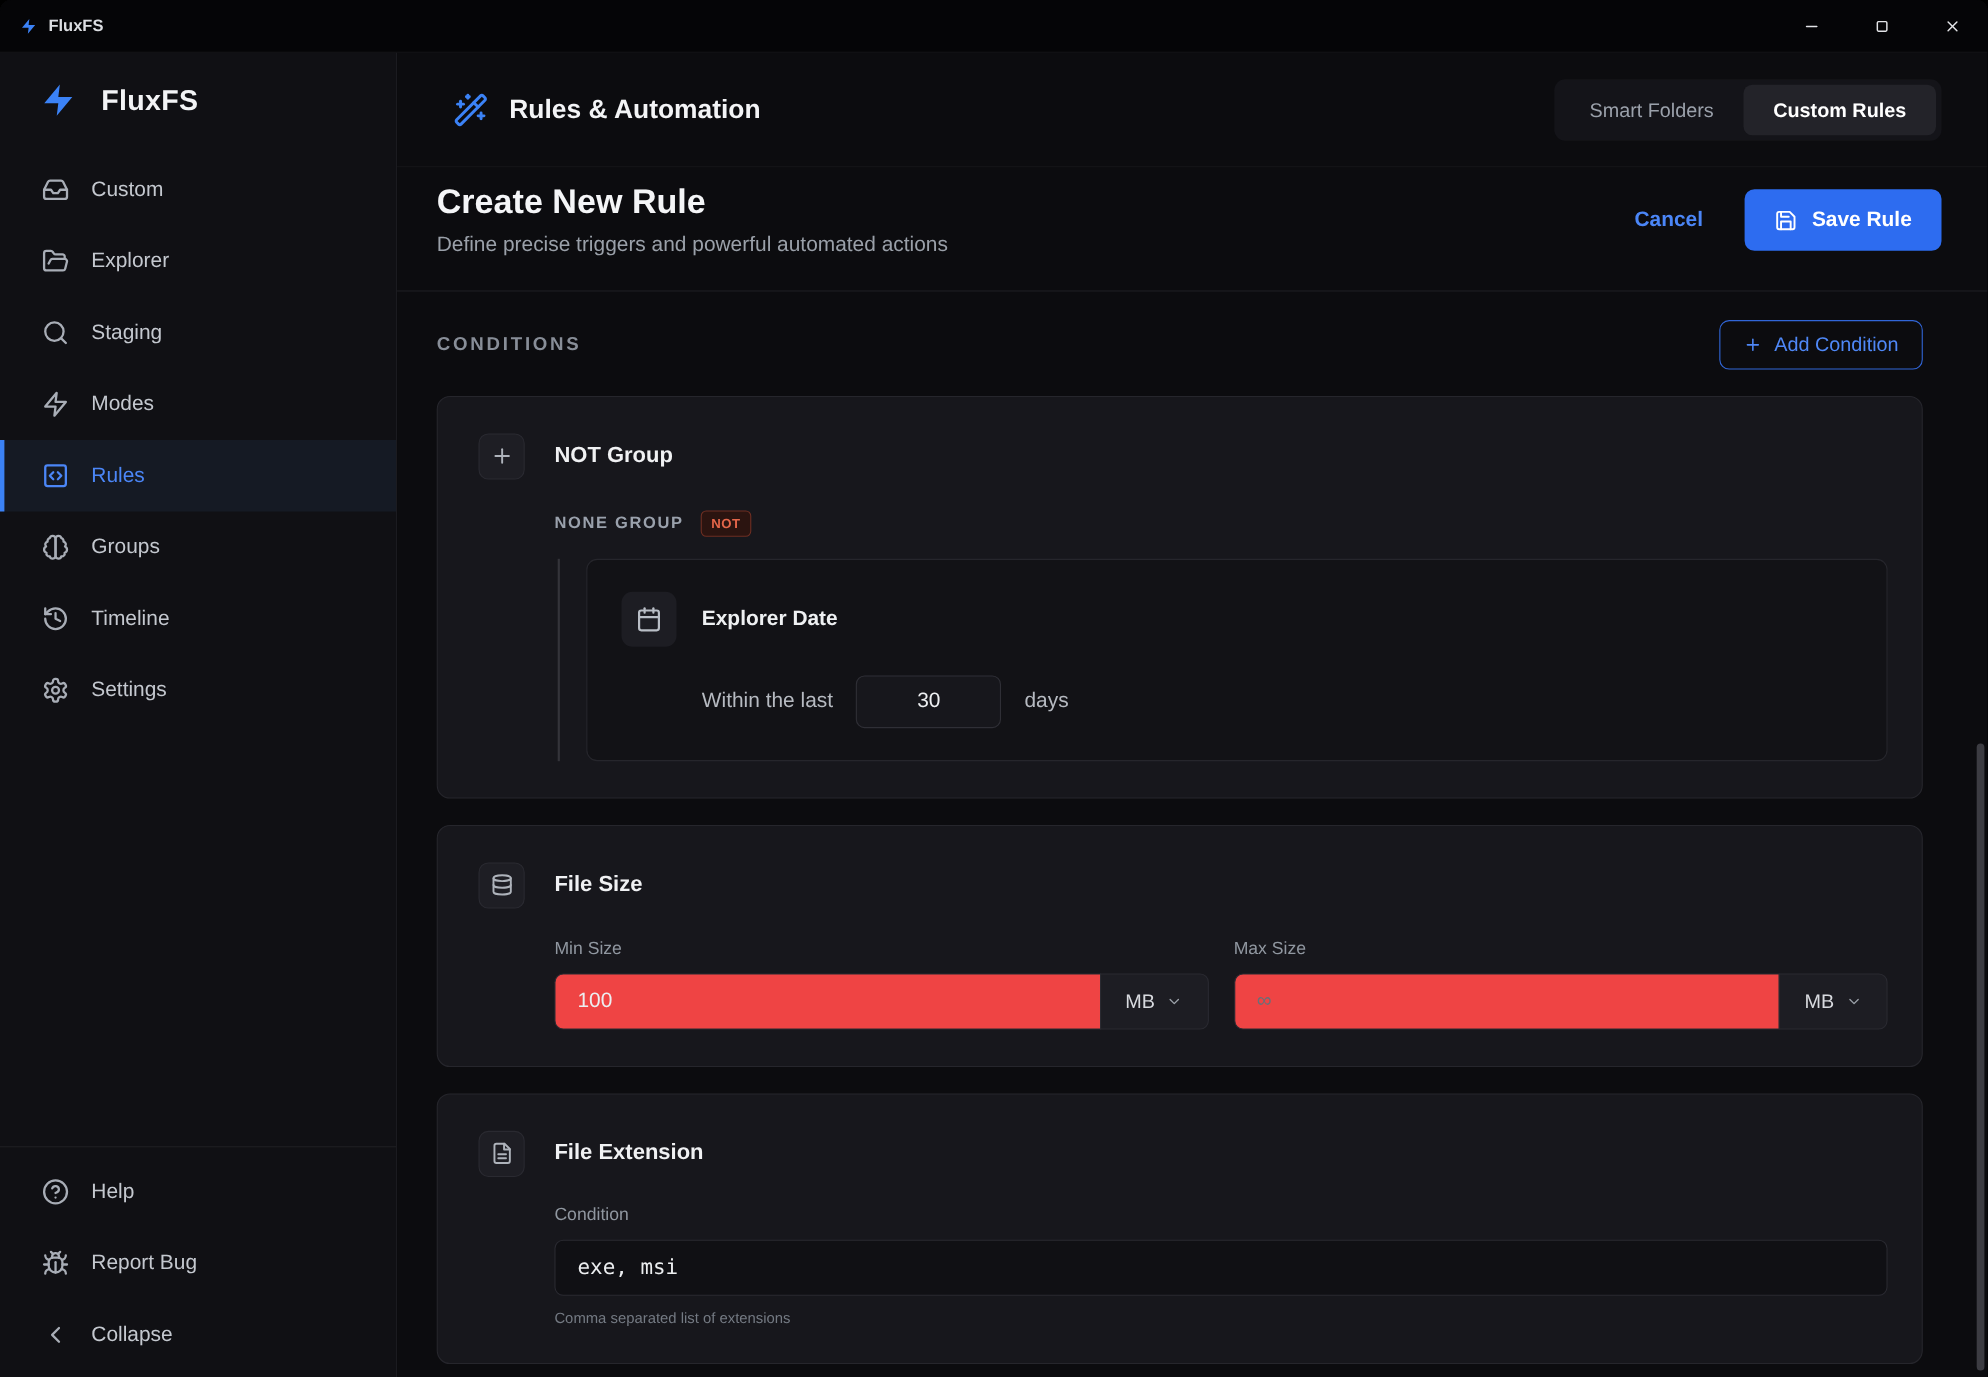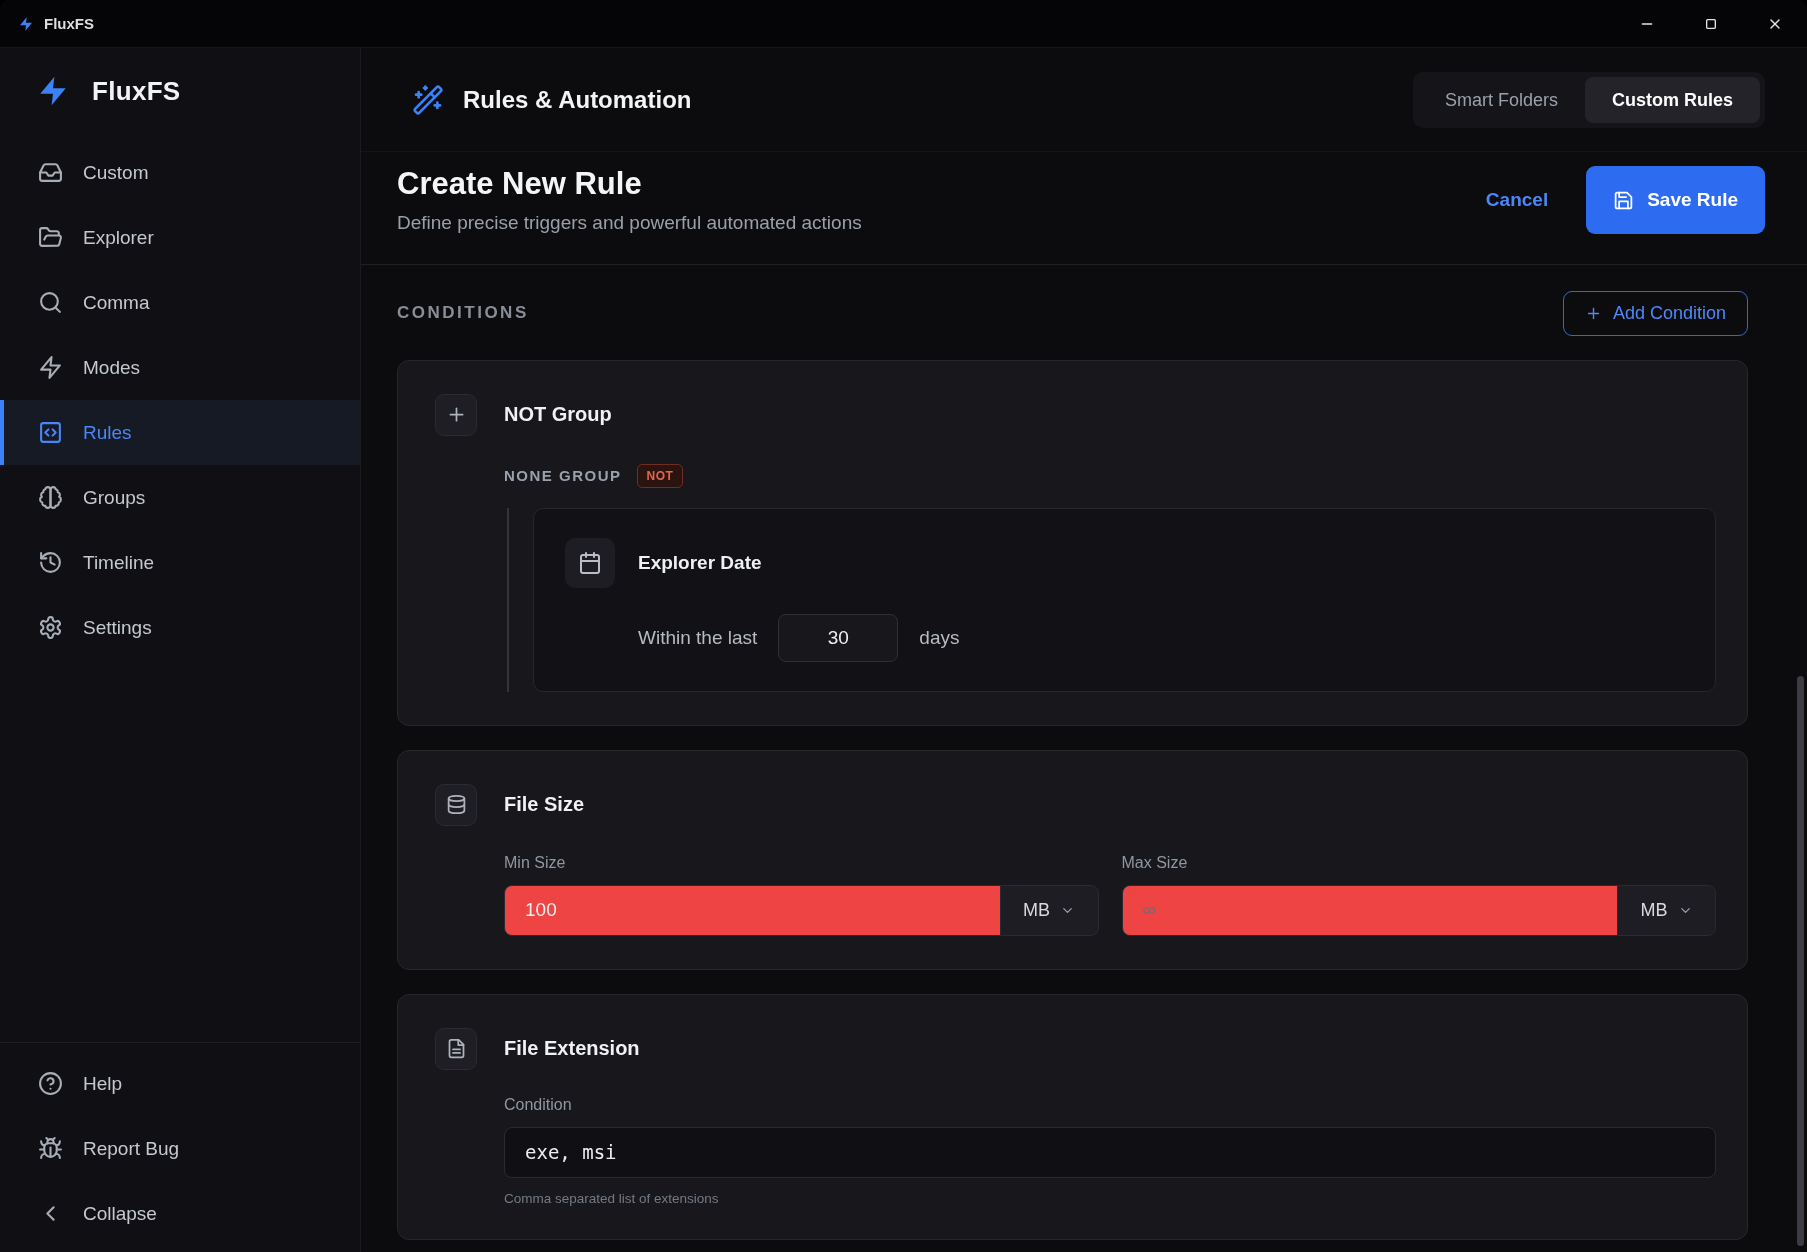--- a/index.html
+++ b/index.html
@@ -97,21 +97,21 @@
   .page-head {
     display: flex; align-items: center; justify-content: space-between;
     padding: 14px 42px 30px 36px;
   }
   .page-title { font-size: 31px; font-weight: 700; color: #f4f5f7; margin-bottom: 10px; }
   .page-subtitle { font-size: 19px; color: #9aa0a9; }
   .page-actions { display: flex; align-items: center; gap: 38px; }
   .cancel-link { font-size: 19px; font-weight: 600; color: #4b86f7; cursor: pointer; background: none; border: none; }
   .save-btn {
     display: flex; align-items: center; gap: 13px;
-    height: 68px; padding: 0 27px;
+    height: 56px; padding: 0 27px;
     background: #2d6cf0; color: #ffffff;
     border: none; border-radius: 9px;
     font-size: 19px; font-weight: 600; cursor: pointer;
     font-family: inherit;
   }
   .save-btn svg { width: 21px; height: 21px; }
 
   .section-divider { height: 1px; background: #1f1f24; }
 
   .conditions-row {
@@ -176,21 +176,21 @@
     color: #b9bec6;
   }
   .nested-icon-box svg { width: 24px; height: 24px; }
   .nested-title { font-size: 19px; font-weight: 600; color: #eef0f2; }
   .nested-row {
     display: flex; align-items: center; gap: 21px;
     margin: 26px 0 0 73px;
     font-size: 19px; color: #b6bac1;
   }
   .days-input {
-    width: 120px; height: 48px;
+    width: 132px; height: 48px;
     background: #17171c; border: 1px solid #2f2f36; border-radius: 8px;
     color: #eef0f2; font-size: 19px; text-align: center;
     font-family: inherit; outline: none;
   }
 
   
   .size-grid { display: flex; gap: 23px; margin: 28px 0 0 69px; }
   .size-col { flex: 1; min-width: 0; }
   .field-label { font-size: 16px; color: #9097a0; margin-bottom: 13px; }
   .field-row { display: flex; }
@@ -289,21 +289,21 @@
           <svg class="nav-icon stroke" viewBox="0 0 24 24">
               <path d="m6 14 1.5-2.9A2 2 0 0 1 9.24 10H20a2 2 0 0 1 1.94 2.5l-1.54 6a2 2 0 0 1-1.95 1.5H4a2 2 0 0 1-2-2V5a2 2 0 0 1 2-2h3.9a2 2 0 0 1 1.69.9l.81 1.2a2 2 0 0 0 1.67.9H18a2 2 0 0 1 2 2v2"></path>
             </svg>
           <span>Explorer</span>
         </div>
         <div class="nav-item">
           <svg class="nav-icon stroke" viewBox="0 0 24 24">
               <circle cx="11" cy="11" r="8"></circle>
               <path d="m21 21-4.3-4.3"></path>
             </svg>
-          <span>Comma</span>
+          <span>Staging</span>
         </div>
         <div class="nav-item">
           <svg class="nav-icon stroke" viewBox="0 0 24 24">
               <path d="M13 2 3 14h9l-1 8 10-12h-9l1-8z"></path>
             </svg>
           <span>Modes</span>
         </div>
         <div class="nav-item active">
           <svg class="nav-icon stroke" viewBox="0 0 24 24">
               <rect x="3" y="3" width="18" height="18" rx="2"></rect>

